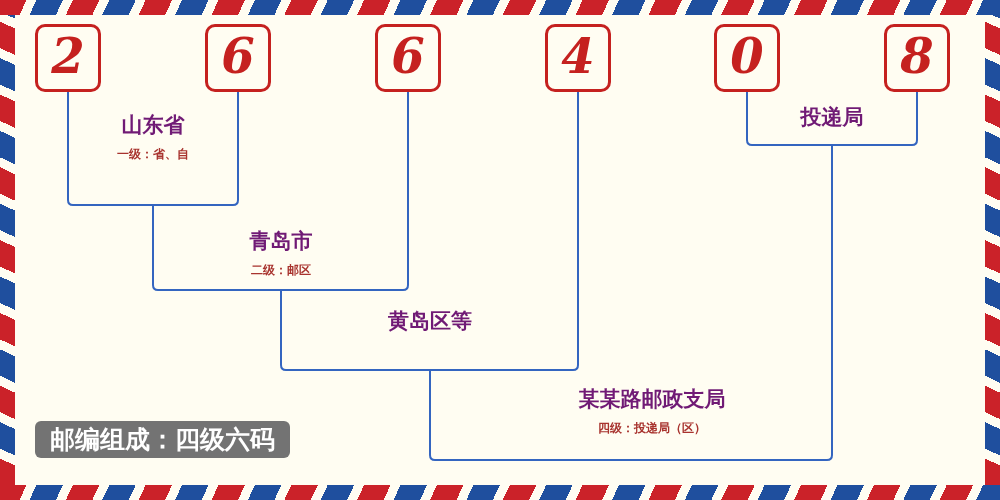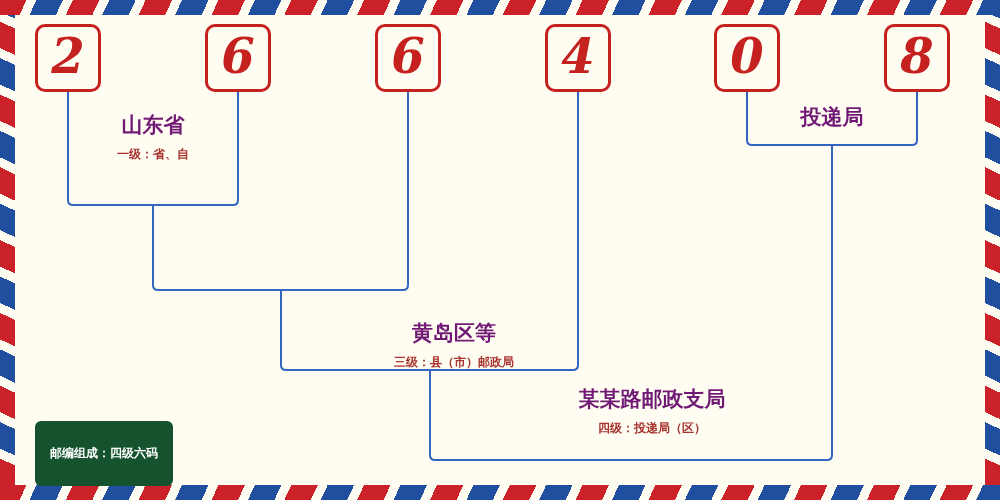--- a/index.html
+++ b/index.html
@@ -43,23 +43,23 @@
     position: absolute; transform: translateX(-50%);
     text-align: center; white-space: nowrap;
   }
   .label .title { font-size: 21px; font-weight: bold; color: #701a75; line-height: 26px; }
   .label .desc  { font-size: 12px; font-weight: bold; color: #a8332e; line-height: 24px; margin-top: 4px; }
   .label .desc.cont { margin-top: 0; }
   .label.wide-gap .desc { }
 
   .badge {
     position: absolute; left: 35px; top: 421px;
-    background: #14532d; color: #ffffff;
-    font-size: 12px; font-weight: bold; line-height: 21px;
-    padding: 22px 15px; border-radius: 6px;
+    background: #737373; color: #ffffff;
+    font-size: 25px; font-weight: bold; line-height: 21px;
+    padding: 8px 15px; border-radius: 6px;
   }
 </style>
 </head>
 <body>
 
 <div class="canvas">
 
   <div class="stripe h top"></div>
   <div class="stripe h bottom"></div>
   <div class="stripe v left"></div>
@@ -92,24 +92,27 @@
   </div>
   <div class="digit-box" style="left:884px">
     <span>8</span>
   </div>
 
   <div class="label" style="left:153px; top:112px;">
     <div class="title">山东省</div>
     <div class="desc">一级：省、自</div>
   </div>
 
+  <div class="label" style="left:281px; top:228px;">
+    <div class="title">青岛市</div>
+    <div class="desc">二级：邮区</div>
+  </div>
 
-  <div class="label" style="left:430px; top:320px;margin-left:24px;">
+  <div class="label" style="left:430px; top:308px;">
     <div class="title">黄岛区等</div>
-    <div class="desc">三级：县（市）邮政局</div>
   </div>
 
   <div class="label" style="left:832px; top:104px;">
     <div class="title">投递局</div>
   </div>
 
   <div class="label wide-gap" style="left:652px; top:386px;">
     <div class="title">某某路邮政支局</div>
     <div class="desc">四级：投递局（区）</div>
   </div>

